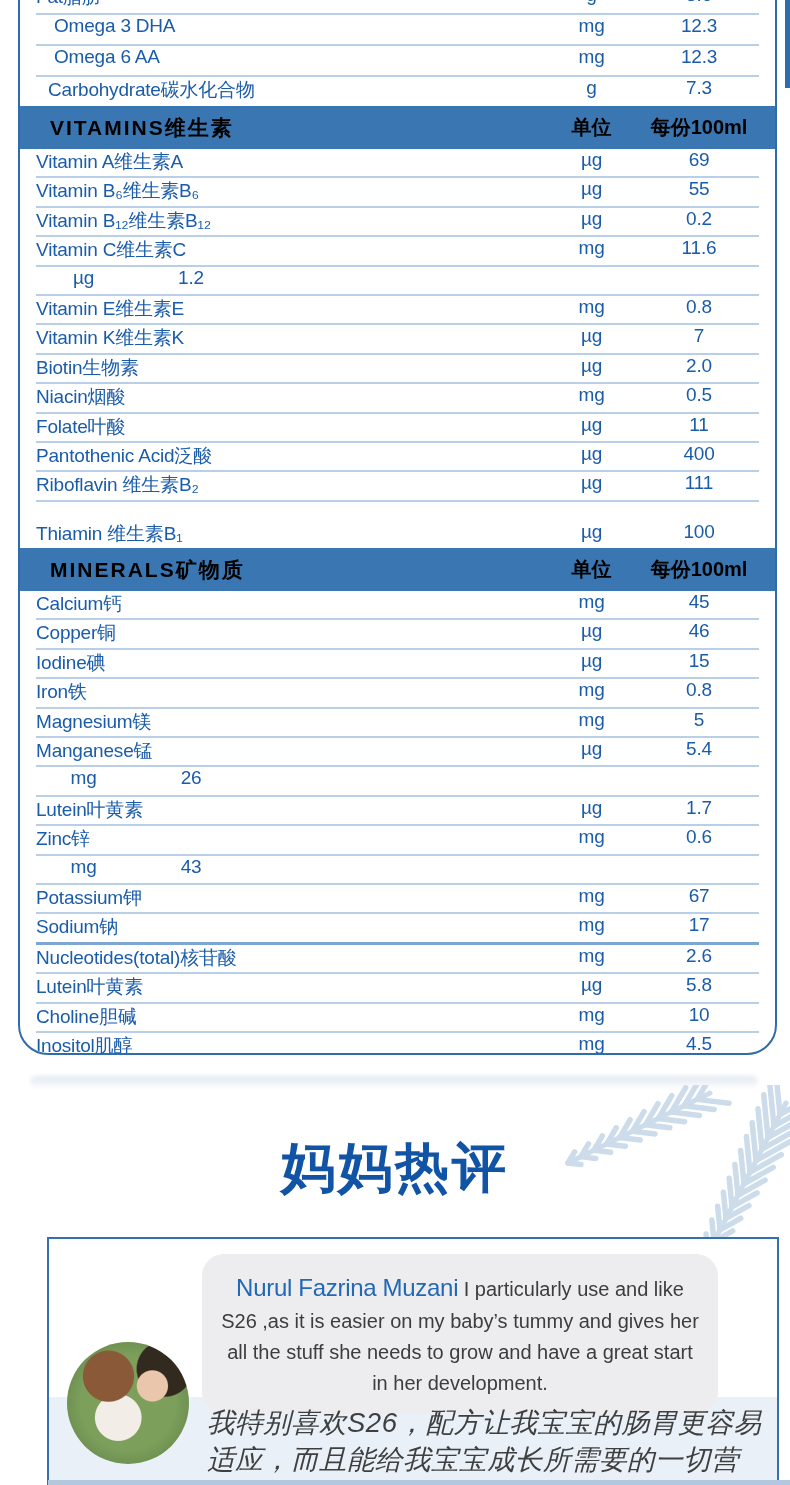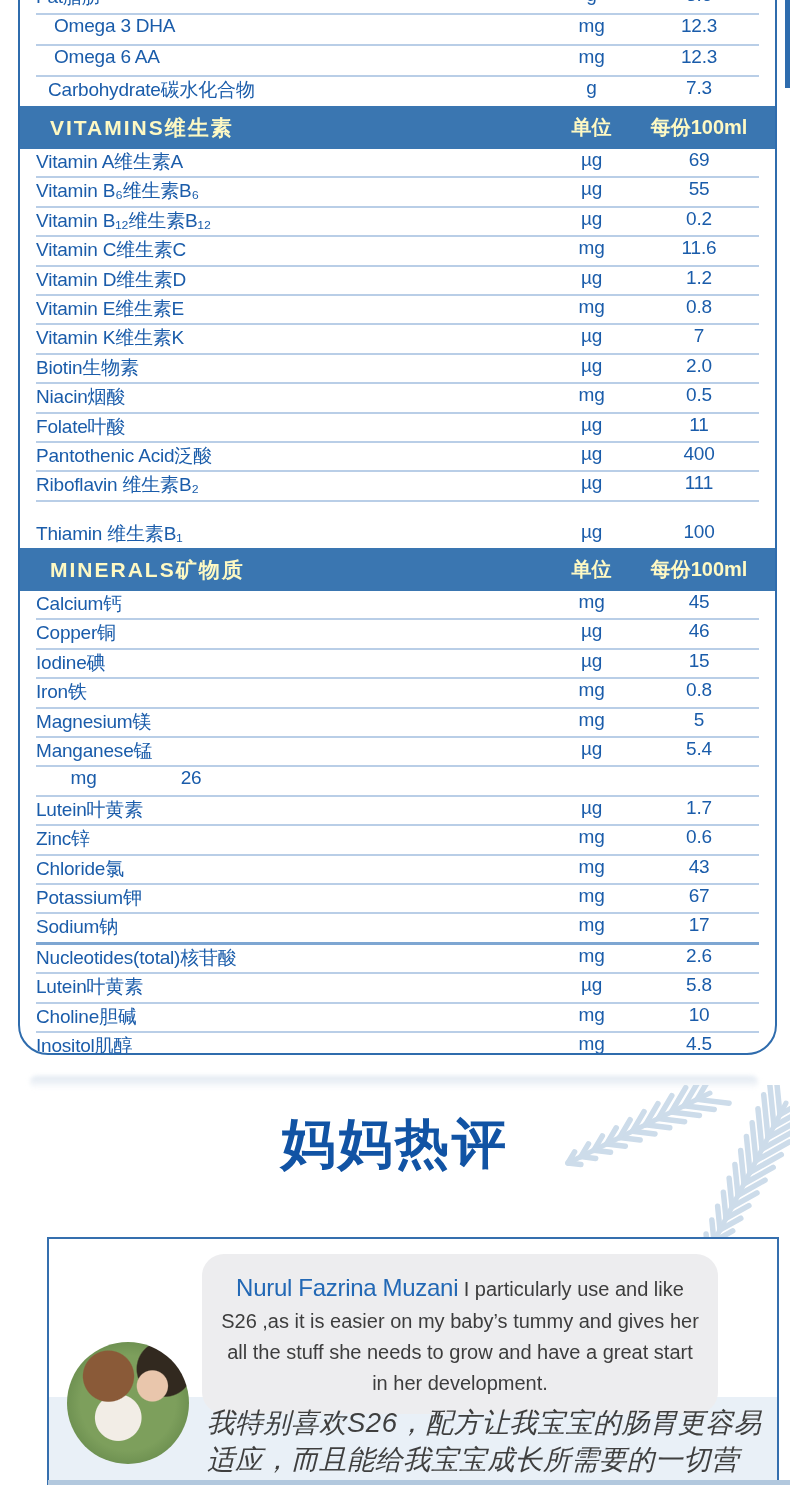--- a/index.html
+++ b/index.html
@@ -22,41 +22,41 @@
   }
   .rows-top .row{height:29px;}
   .rows-top .row:last-child{border-bottom:none;margin-left:12px;}
   .sec:first-child .rows .row:last-child{border-bottom:none;margin-top:19px;}
   .row.thick{border-bottom:3px solid #7ea6d2;}
   .row .lbl{flex:1;white-space:nowrap;overflow:hidden;}
   .row.indent .lbl{padding-left:18px;}
   .row .unit{width:95px;text-align:center;}
   .row .val{width:120px;text-align:center;}
   .band{
-    height:43px;background:#3a76b1;color:#fef9c3;
+    height:43px;background:#3a76b1;color:#000000;
     display:flex;align-items:center;justify-content:space-between;
     padding:0 16px 0 30px;font-weight:bold;
   }
   .band-title{font-size:21px;letter-spacing:2px;}
   .band-cols{display:flex;font-size:20px;letter-spacing:0;}
   .band-cols .u{width:95px;text-align:center;}
   .band-cols .a{width:120px;text-align:center;}
   
   .scrollbar{
     position:absolute;right:0;top:0;width:5px;height:88px;
     background:#2e6cae;
   }
   
   .soft-divider{
     position:absolute;left:30px;top:1076px;width:728px;height:13px;
     background:linear-gradient(#dfe7f0,rgba(255,255,255,0));
     filter:blur(2px);border-radius:6px;
   }
   .review-heading{
-    position:absolute;left:0;top:1108px;width:100%;text-align:center;
+    position:absolute;left:0;top:1132px;width:100%;text-align:center;
     font-size:54px;font-weight:bold;color:#1153a4;letter-spacing:3px;
     z-index:0;
   }
   .fern{position:absolute;left:540px;top:1085px;width:250px;height:180px;z-index:0;}
   
   .review-box{
     position:absolute;left:47px;top:1237px;width:732px;height:420px;
     border:2px solid #356fae;background:#ffffff;box-sizing:border-box;
     z-index:1;
   }
@@ -140,21 +140,20 @@
             <span class="lbl">Vitamin B₁₂维生素B₁₂</span>
             <span class="unit">µg</span>
             <span class="val">0.2</span>
           </div>
           <div class="row">
             <span class="lbl">Vitamin C维生素C</span>
             <span class="unit">mg</span>
             <span class="val">11.6</span>
           </div>
           <div class="row">
-            <span class="lbl">Vitamin D维生素D</span>
             <span class="unit">µg</span>
             <span class="val">1.2</span>
           </div>
           <div class="row">
             <span class="lbl">Vitamin E维生素E</span>
             <span class="unit">mg</span>
             <span class="val">0.8</span>
           </div>
           <div class="row">
             <span class="lbl">Vitamin K维生素K</span>
@@ -240,21 +239,20 @@
             <span class="lbl">Lutein叶黄素</span>
             <span class="unit">µg</span>
             <span class="val">1.7</span>
           </div>
           <div class="row">
             <span class="lbl">Zinc锌</span>
             <span class="unit">mg</span>
             <span class="val">0.6</span>
           </div>
           <div class="row">
-            <span class="lbl">Chloride氯</span>
             <span class="unit">mg</span>
             <span class="val">43</span>
           </div>
           <div class="row">
             <span class="lbl">Potassium钾</span>
             <span class="unit">mg</span>
             <span class="val">67</span>
           </div>
           <div class="row thick">
             <span class="lbl">Sodium钠</span>

